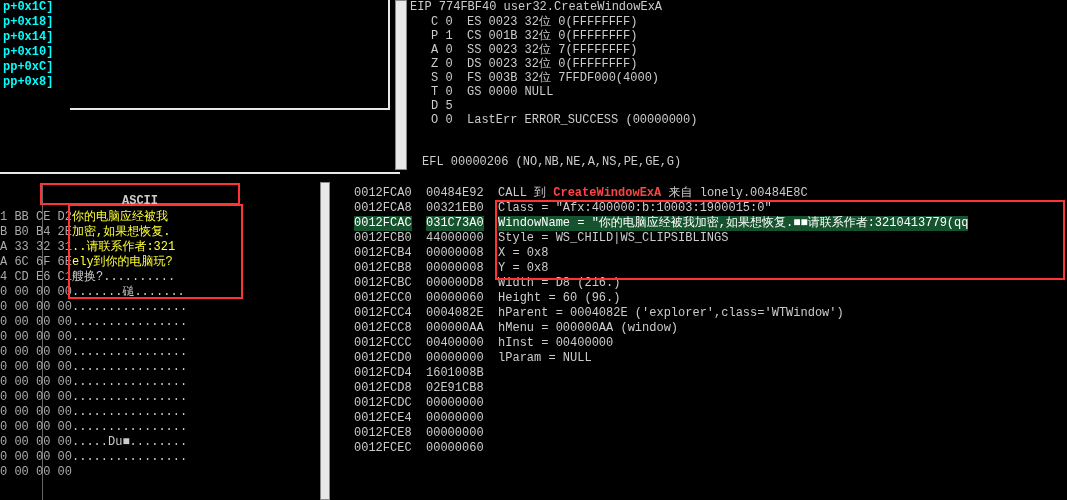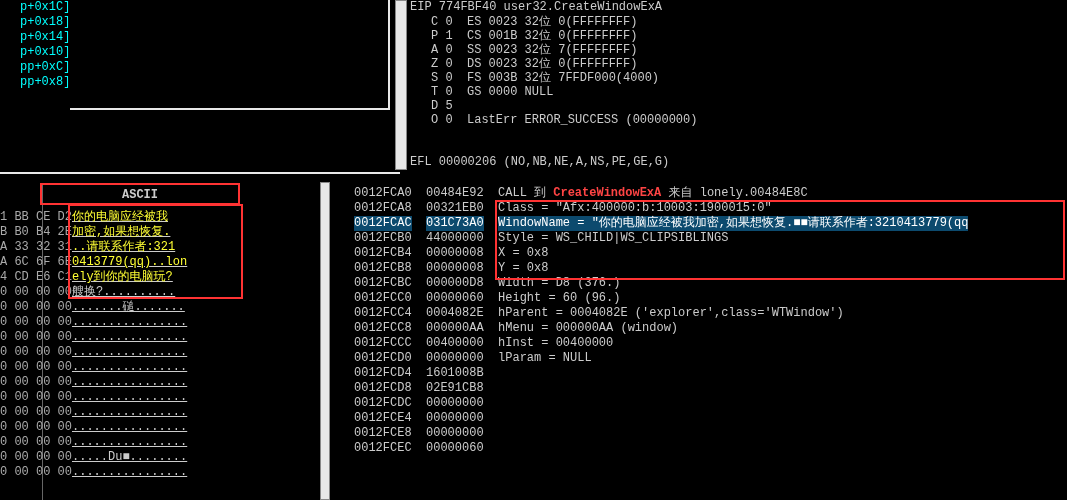--- a/index.html
+++ b/index.html
@@ -14,42 +14,42 @@
       position: relative;
     }
     .left-col {
       position: absolute;
       left: 0;
       top: 0;
       width: 70px;
     }
     .bp-line {
       color: #00ffff;
-      font-weight: normal;
-      line-height: 15px;
-      padding-left: 20px;
+      font-weight: bold;
+      line-height: 15px;
+      padding-left: 3px;
     }
     .eip-area {
       position: absolute;
       left: 410px;
       top: 0;
       width: 640px;
     }
     .eip-line { line-height: 15px; white-space: pre; }
     .flags-area {
       position: absolute;
       left: 410px;
       top: 15px;
       line-height: 14px;
       margin-left: 21px;
     }
     .flag-line { white-space: pre; }
     .efl-area {
       position: absolute;
-      left: 410px;
+      left: 422px;
       top: 155px;
     }
     .divider-v1 {
       position: absolute;
       left: 395px;
       top: 0;
       width: 12px;
       height: 170px;
       background: #e8e8e8;
       border: 1px solid #888;
@@ -64,21 +64,21 @@
     }
     .dump-header {
       border: 2px solid #ff3333;
       position: absolute;
       left: 40px;
       top: 183px;
       width: 200px;
       height: 22px;
       color: #ccc;
       text-align: center;
-      padding-top: 3px;
+      padding-top: 9px;
       font-weight: bold;
     }
     .hex-col {
       position: absolute;
       left: 0;
       top: 210px;
       width: 70px;
       line-height: 15px;
     }
     .hex-line { white-space: pre; color: #aaa; text-align: center; }
@@ -89,35 +89,34 @@
       width: 175px;
       height: 95px;
       border: 2px solid #ff3333;
     }
     .ascii-col {
       position: absolute;
       left: 72px;
       top: 210px;
       width: 165px;
       line-height: 15px;
-      text-decoration: underline;
     }
     .ascii-line { white-space: pre; color: #ccc; overflow: hidden; }
     .yellow { color: #ffff33; }
     .stack-area {
       position: absolute;
       left: 330px;
       top: 186px;
       width: 737px;
       line-height: 15px;
     }
     .stack-line { white-space: pre; padding-left: 24px; }
     .addr { color: #ccc; }
     .hl-magenta {
-      background: #0c4a6e;
+      background: #14532d;
       color: #fff;
       display: inline-block;
     }
     .red-text { color: #ff4444; font-weight: bold; }
     .red-box-stack {
       position: absolute;
       left: 495px;
       top: 200px;
       width: 570px;
       height: 80px;
@@ -213,21 +212,20 @@
   <div class="hex-line">0 00 00 00</div>
   <div class="hex-line">0 00 00 00</div>
 </div>
 
 <div class="ascii-box"></div>
 
 <div class="ascii-col">
   <div class="ascii-line yellow">你的电脑应经被我</div>
   <div class="ascii-line yellow">加密,如果想恢复.</div>
   <div class="ascii-line yellow">..请联系作者:321</div>
-  <div class="ascii-line yellow">0413779(qq)..lon</div>
   <div class="ascii-line yellow">ely到你的电脑玩?</div>
   <div class="ascii-line">艘换?..........</div>
   <div class="ascii-line"></div>
   <div class="ascii-line">.......磓.......</div>
   <div class="ascii-line">................</div>
   <div class="ascii-line">................</div>
   <div class="ascii-line">................</div>
   <div class="ascii-line">................</div>
   <div class="ascii-line">................</div>
   <div class="ascii-line">................</div>
@@ -240,21 +238,21 @@
 
 <div class="divider-v2"></div>
 
 <div class="stack-area" id="stack-container">
     <div class="stack-line"><span class="addr">0012FCA0</span>  <span class="addr">00484E92</span>  <span>CALL 到 </span><span class="red-text">CreateWindowExA</span><span> 来自 lonely.00484E8C</span></div>
     <div class="stack-line"><span class="addr">0012FCA8</span>  <span class="addr">00321EB0</span>  <span>Class = "Afx:400000:b:10003:1900015:0"</span></div>
     <div class="stack-line"><span class="hl-magenta">0012FCAC</span>  <span class="hl-magenta">031C73A0</span>  <span class="hl-magenta">WindowName = "你的电脑应经被我加密,如果想恢复.■■请联系作者:3210413779(qq</span></div>
     <div class="stack-line"><span class="addr">0012FCB0</span>  <span class="addr">44000000</span>  <span>Style = WS_CHILD|WS_CLIPSIBLINGS</span></div>
     <div class="stack-line"><span class="addr">0012FCB4</span>  <span class="addr">00000008</span>  <span>X = 0x8</span></div>
     <div class="stack-line"><span class="addr">0012FCB8</span>  <span class="addr">00000008</span>  <span>Y = 0x8</span></div>
-    <div class="stack-line"><span class="addr">0012FCBC</span>  <span class="addr">000000D8</span>  <span>Width = D8 (376.)</span></div>
+    <div class="stack-line"><span class="addr">0012FCBC</span>  <span class="addr">000000D8</span>  <span>Width = D8 (216.)</span></div>
     <div class="stack-line"><span class="addr">0012FCC0</span>  <span class="addr">00000060</span>  <span>Height = 60 (96.)</span></div>
     <div class="stack-line"><span class="addr">0012FCC4</span>  <span class="addr">0004082E</span>  <span>hParent = 0004082E ('explorer',class='WTWindow')</span></div>
     <div class="stack-line"><span class="addr">0012FCC8</span>  <span class="addr">000000AA</span>  <span>hMenu = 000000AA (window)</span></div>
     <div class="stack-line"><span class="addr">0012FCCC</span>  <span class="addr">00400000</span>  <span>hInst = 00400000</span></div>
     <div class="stack-line"><span class="addr">0012FCD0</span>  <span class="addr">00000000</span>  <span>lParam = NULL</span></div>
     <div class="stack-line"><span class="addr">0012FCD4</span>  <span class="addr">1601008B</span>  <span></span></div>
     <div class="stack-line"><span class="addr">0012FCD8</span>  <span class="addr">02E91CB8</span>  <span></span></div>
     <div class="stack-line"><span class="addr">0012FCDC</span>  <span class="addr">00000000</span>  <span></span></div>
     <div class="stack-line"><span class="addr">0012FCE4</span>  <span class="addr">00000000</span>  <span></span></div>
     <div class="stack-line"><span class="addr">0012FCE8</span>  <span class="addr">00000000</span>  <span></span></div>

